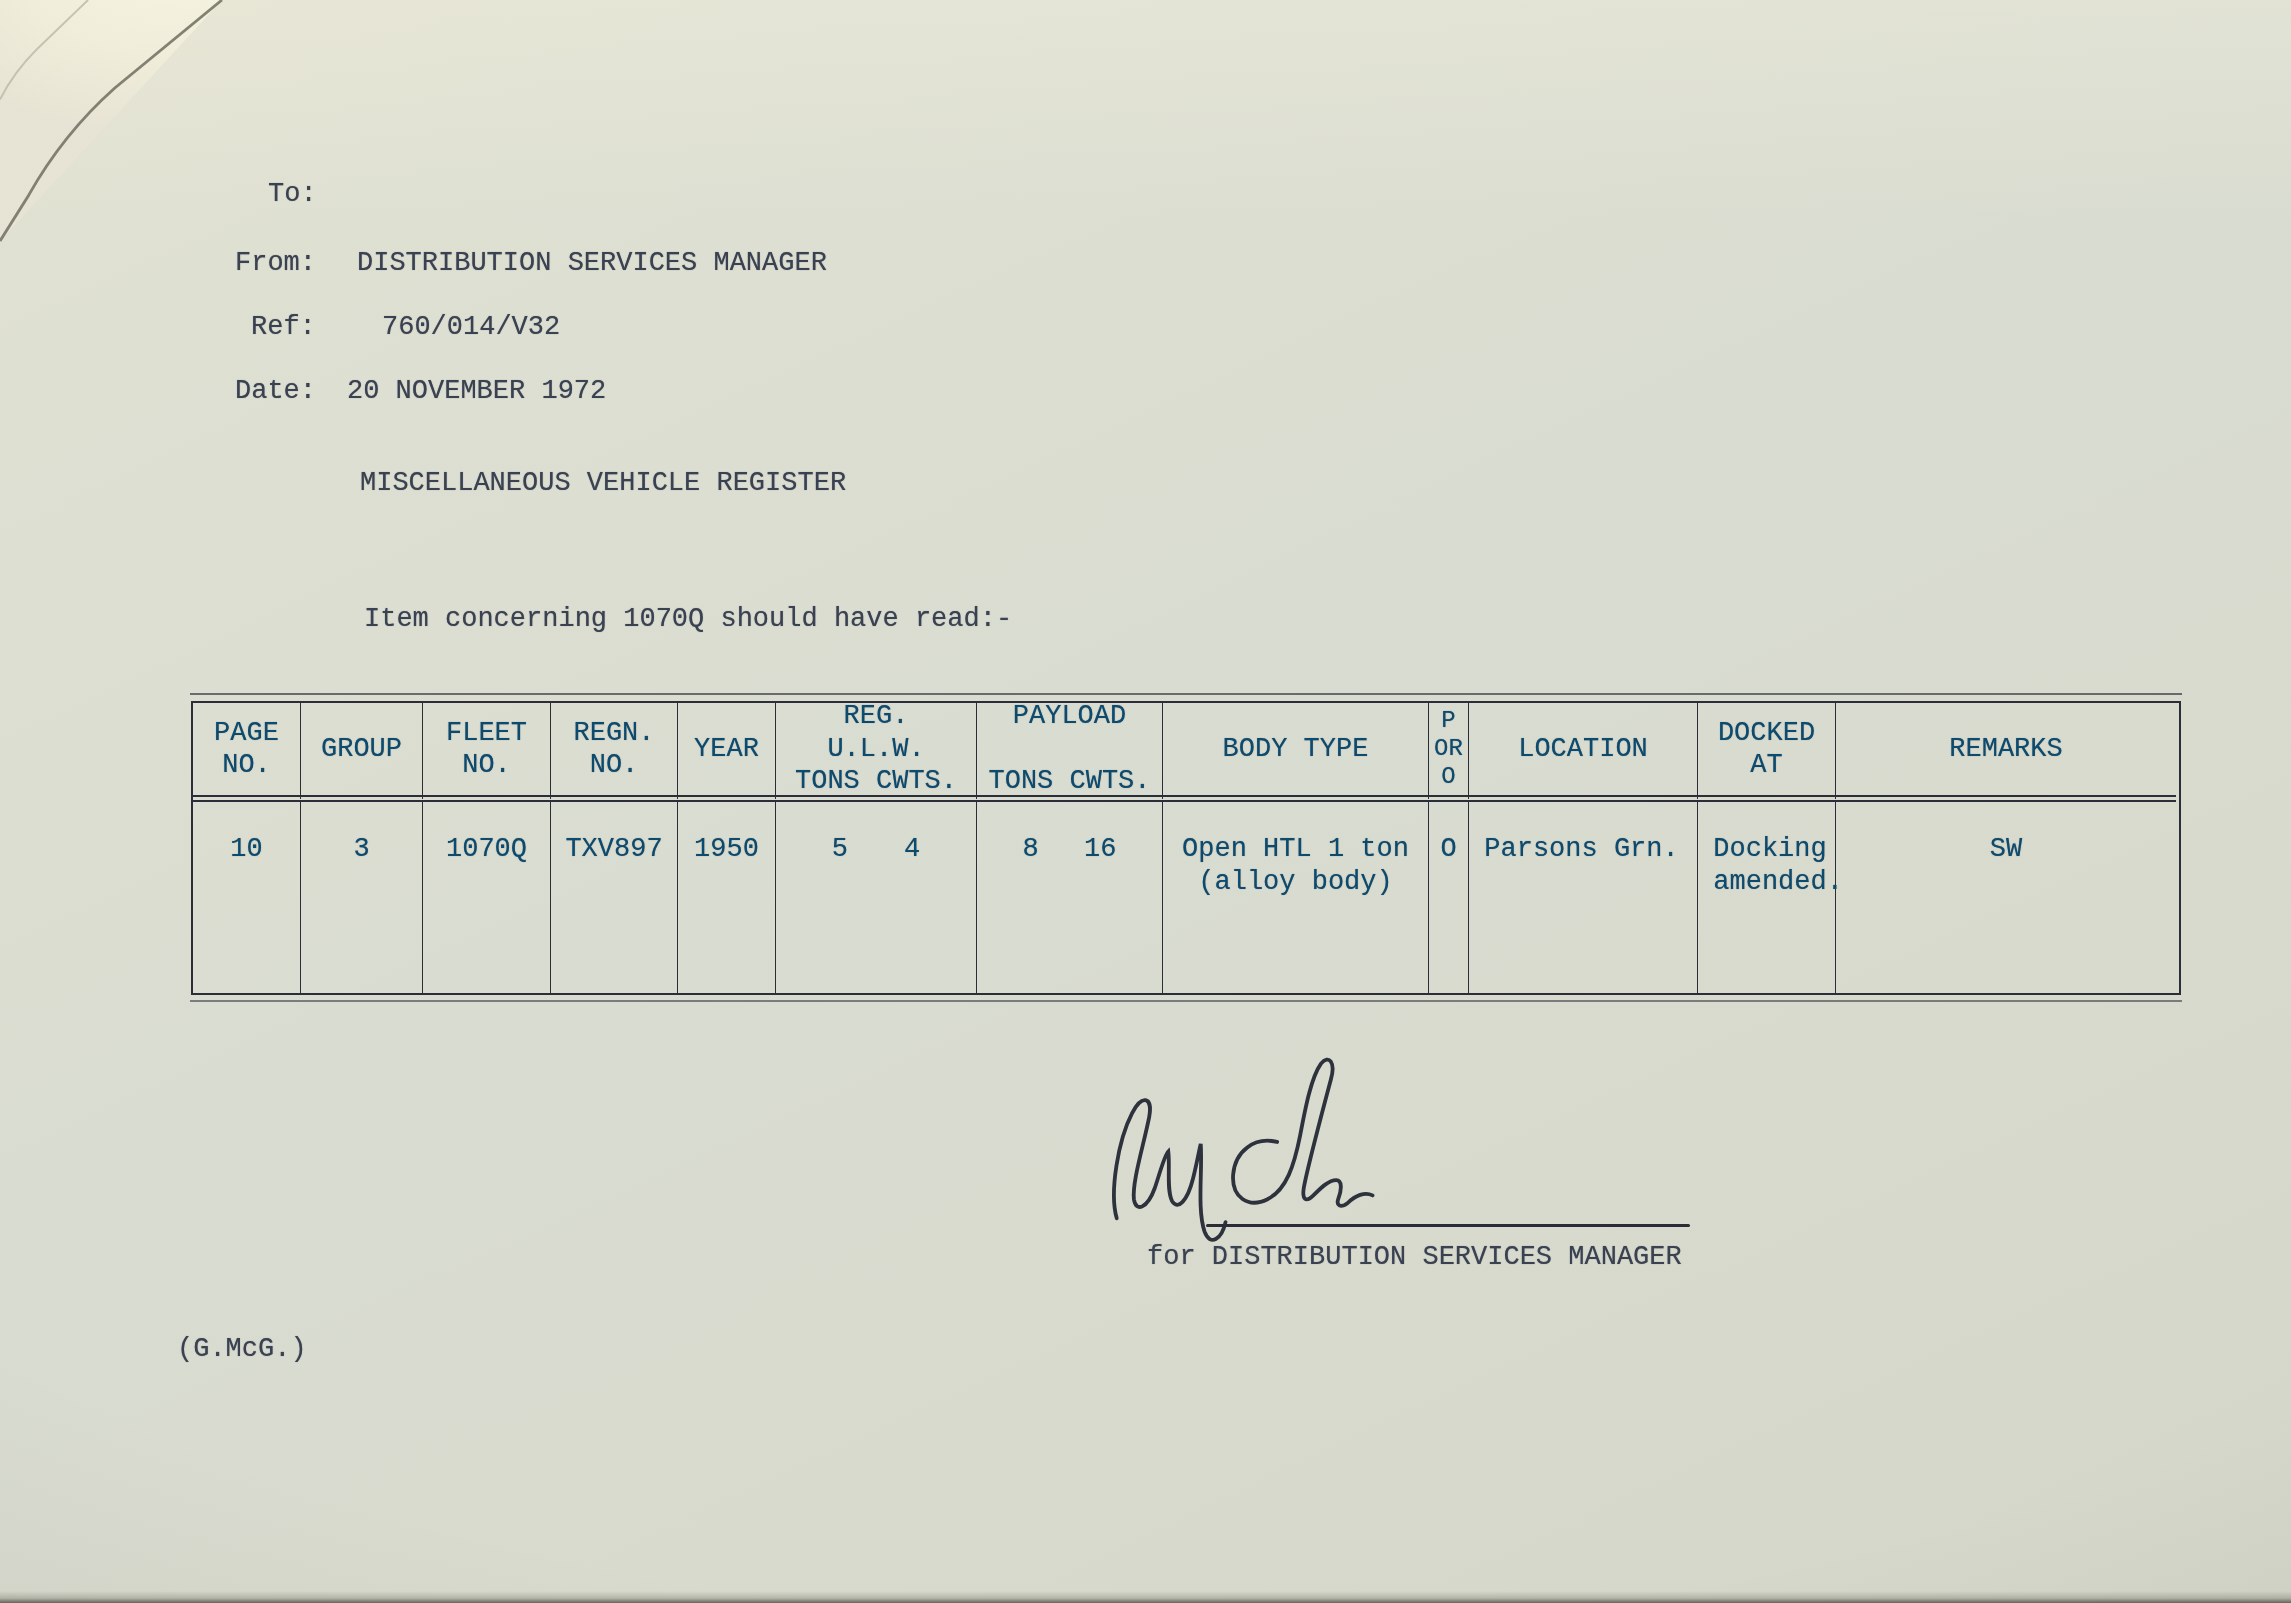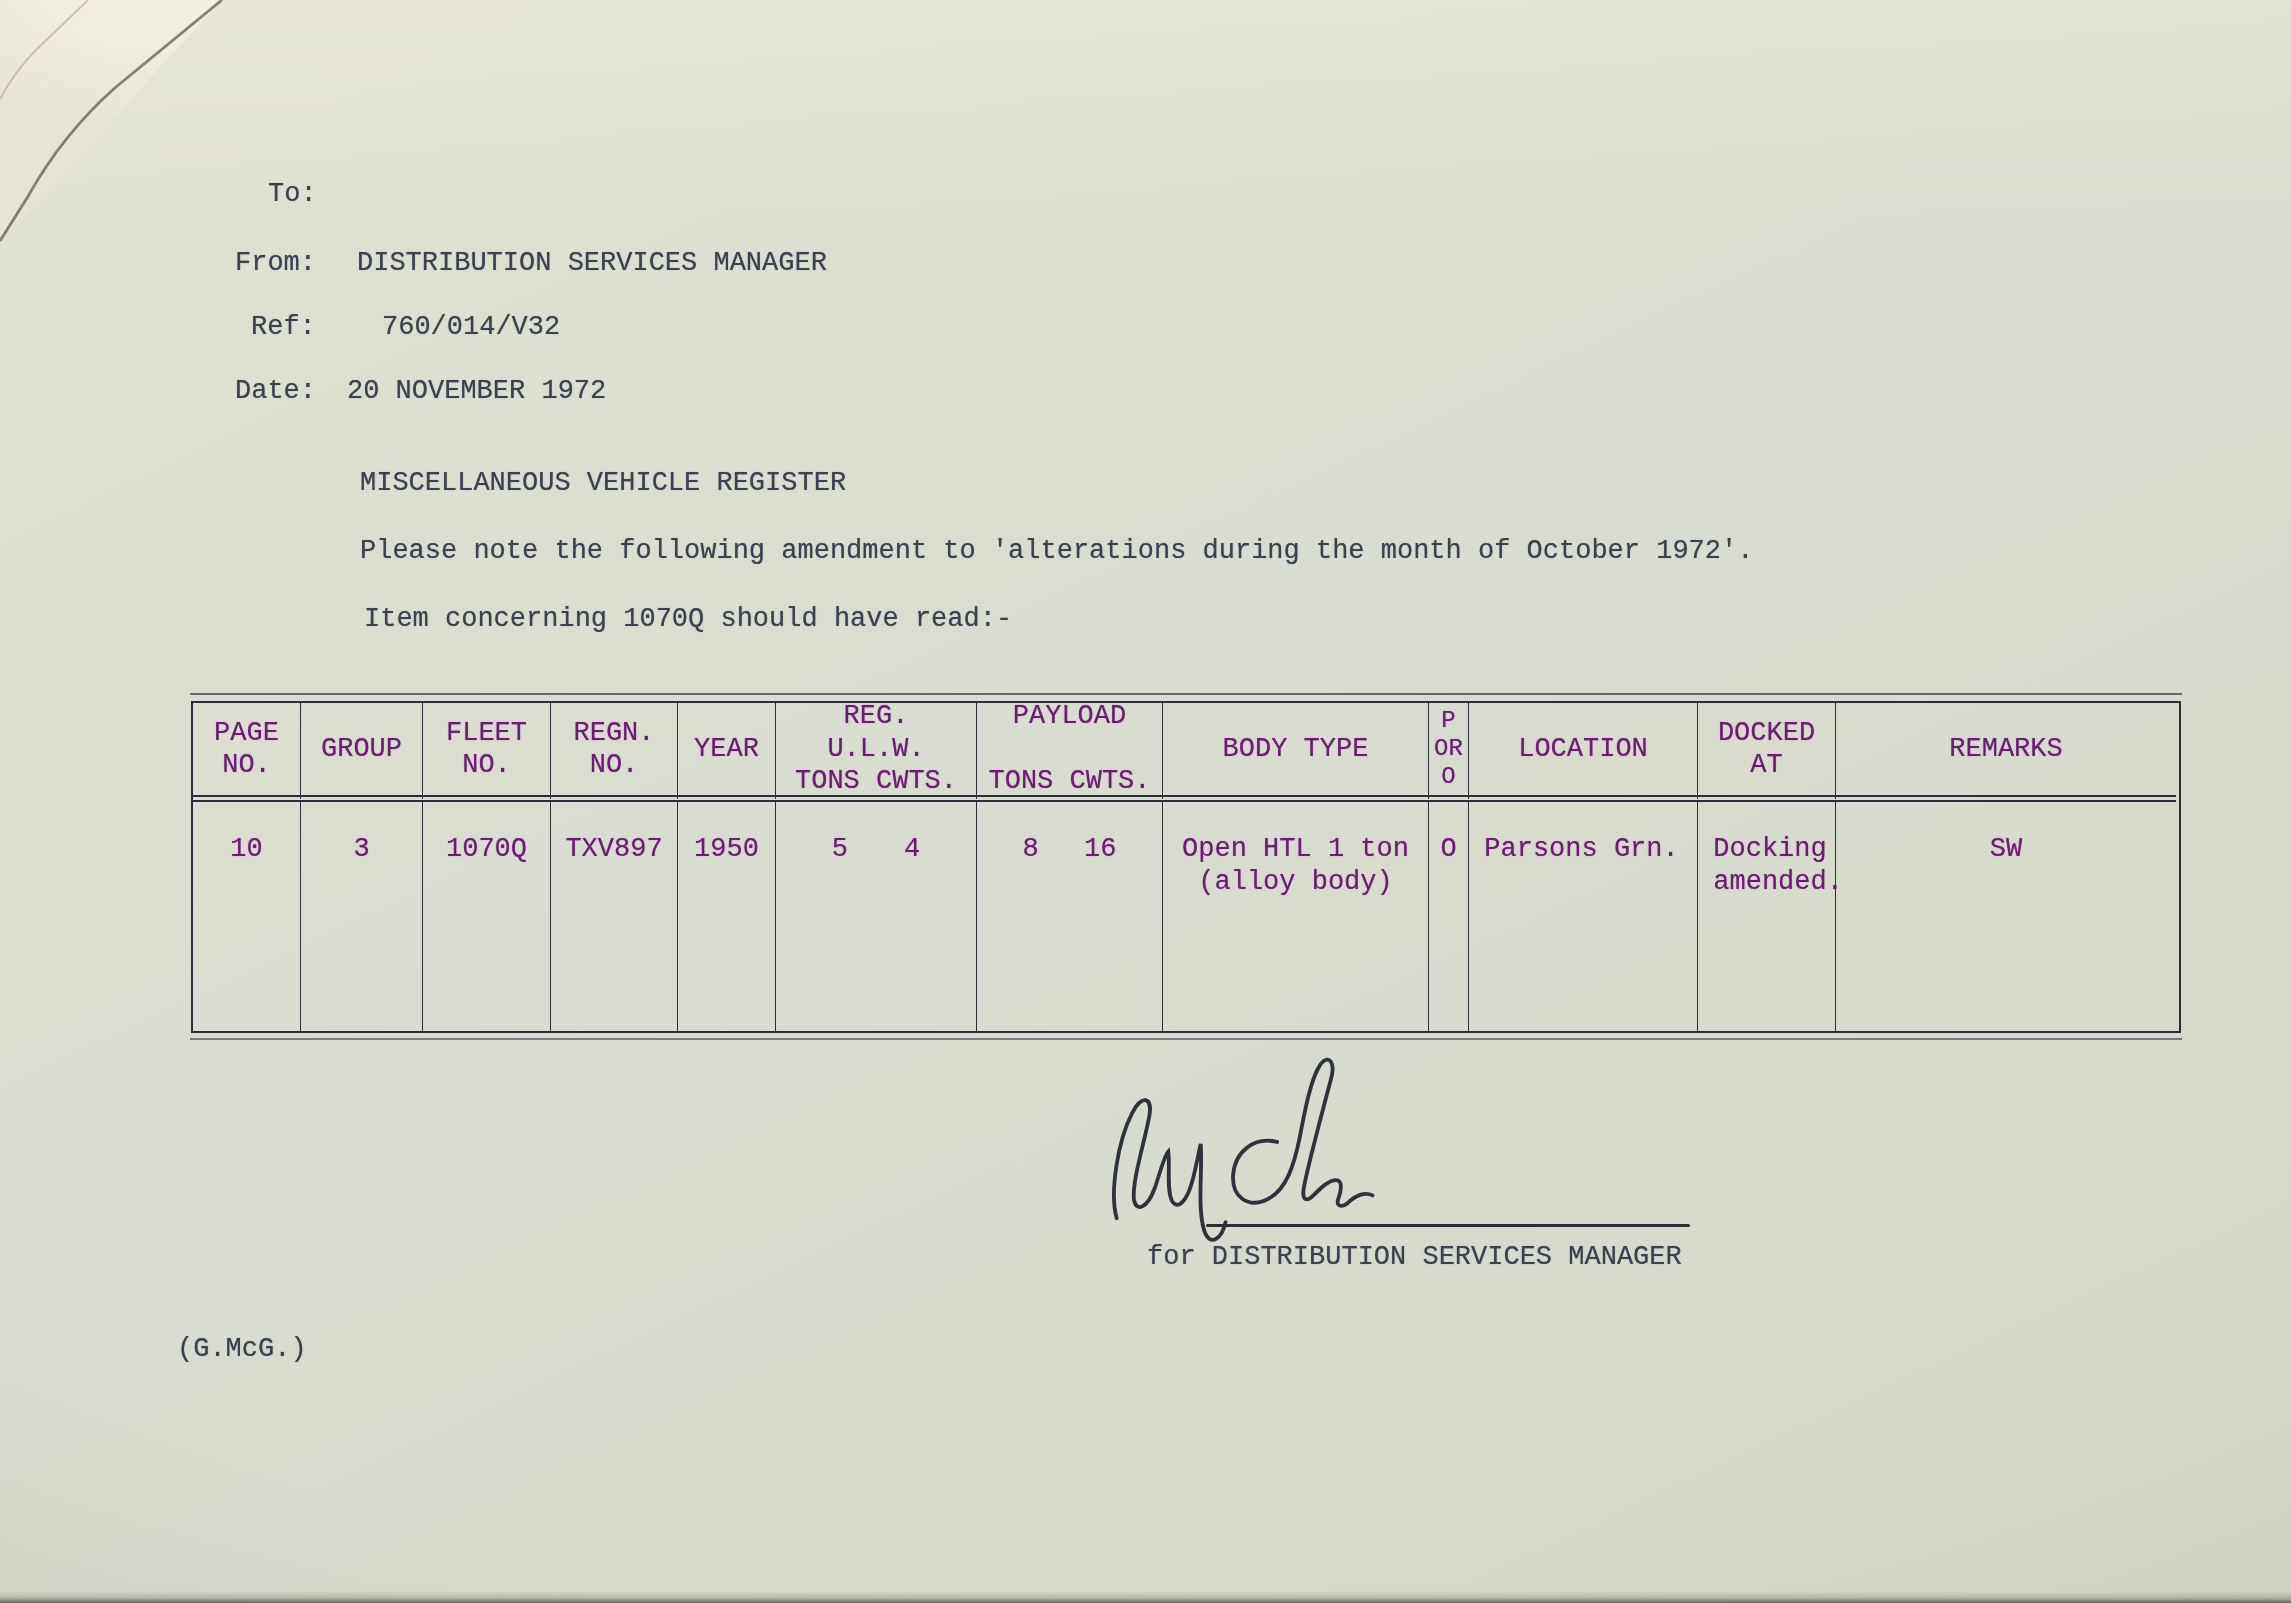--- a/index.html
+++ b/index.html
@@ -36,26 +36,26 @@
     background:linear-gradient(to bottom, rgba(58,58,46,0) 0%, rgba(58,58,46,0.22) 55%, #54534a 100%);
   }
   
   .tw {
     position:absolute; font-size:27px; line-height:32.5px; color:#3a4150;
     letter-spacing:0; white-space:pre-line;
     text-shadow:0 0 1px rgba(52,58,76,0.55);
   }
   
   .vtable {
-    position:absolute; left:191px; top:701px; width:1990px; height:332px;
+    position:absolute; left:191px; top:701px; width:1990px; height:294px;
     display:grid;
     grid-template-columns:108px 122px 128px 127px 98px 201px 186px 266px 40px 229px 138px 340px;
     grid-template-rows:99px 1fr;
     border:2.9px solid #2b2e38; box-sizing:border-box;
-    color:#701a75; font-size:27px; line-height:32.5px;
+    color:#0c4a6e; font-size:27px; line-height:32.5px;
     text-shadow:0 0 1px rgba(52,58,76,0.55);
   }
   .vtable::before { 
     content:''; position:absolute; left:-2.9px; right:-2.9px; top:-9.6px; height:1.9px;
     background:rgba(43,46,56,0.65);
   }
   .vtable::after { 
     content:''; position:absolute; left:-2.9px; right:-2.9px; bottom:-8.6px; height:1.9px;
     background:rgba(43,46,56,0.55);
   }
@@ -98,21 +98,20 @@
   <div class="tw" style="left:357px; top:247px;">DISTRIBUTION SERVICES MANAGER</div>
 
   <div class="tw" style="left:251px; top:311px;">Ref:</div>
   <div class="tw" style="left:352px; top:311px;margin-left:30px;">760/014/V32</div>
 
   <div class="tw" style="left:235px; top:375px;">Date:</div>
   <div class="tw" style="left:347px; top:375px;">20 NOVEMBER 1972</div>
 
   <div class="tw" style="left:360px; top:467px;">MISCELLANEOUS VEHICLE REGISTER</div>
 
-  <div class="tw" style="left:360px; top:535px;">Please note the following amendment to 'alterations during the month of October 1972'.</div>
 
   <div class="tw" style="left:364px; top:603px;">Item concerning 1070Q should have read:-</div>
 
   <div class="vtable">
     <div class="h">PAGE
 NO.</div>
     <div class="h">GROUP</div>
     <div class="h">FLEET
 NO.</div>
     <div class="h">REGN.

